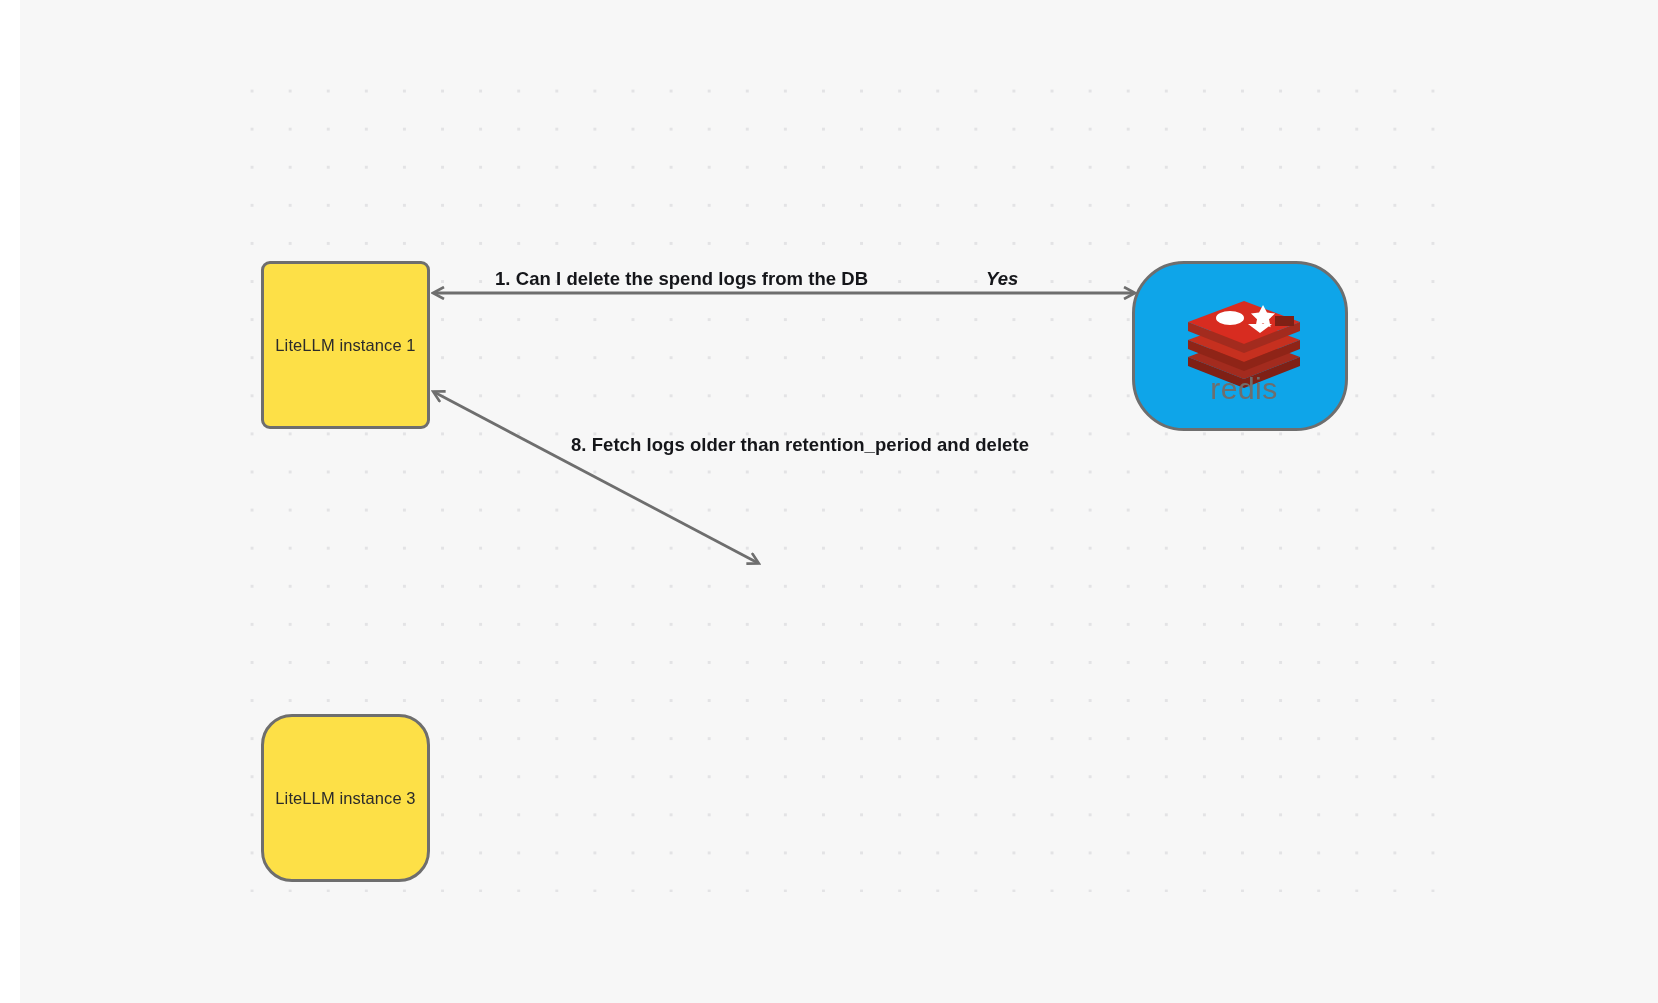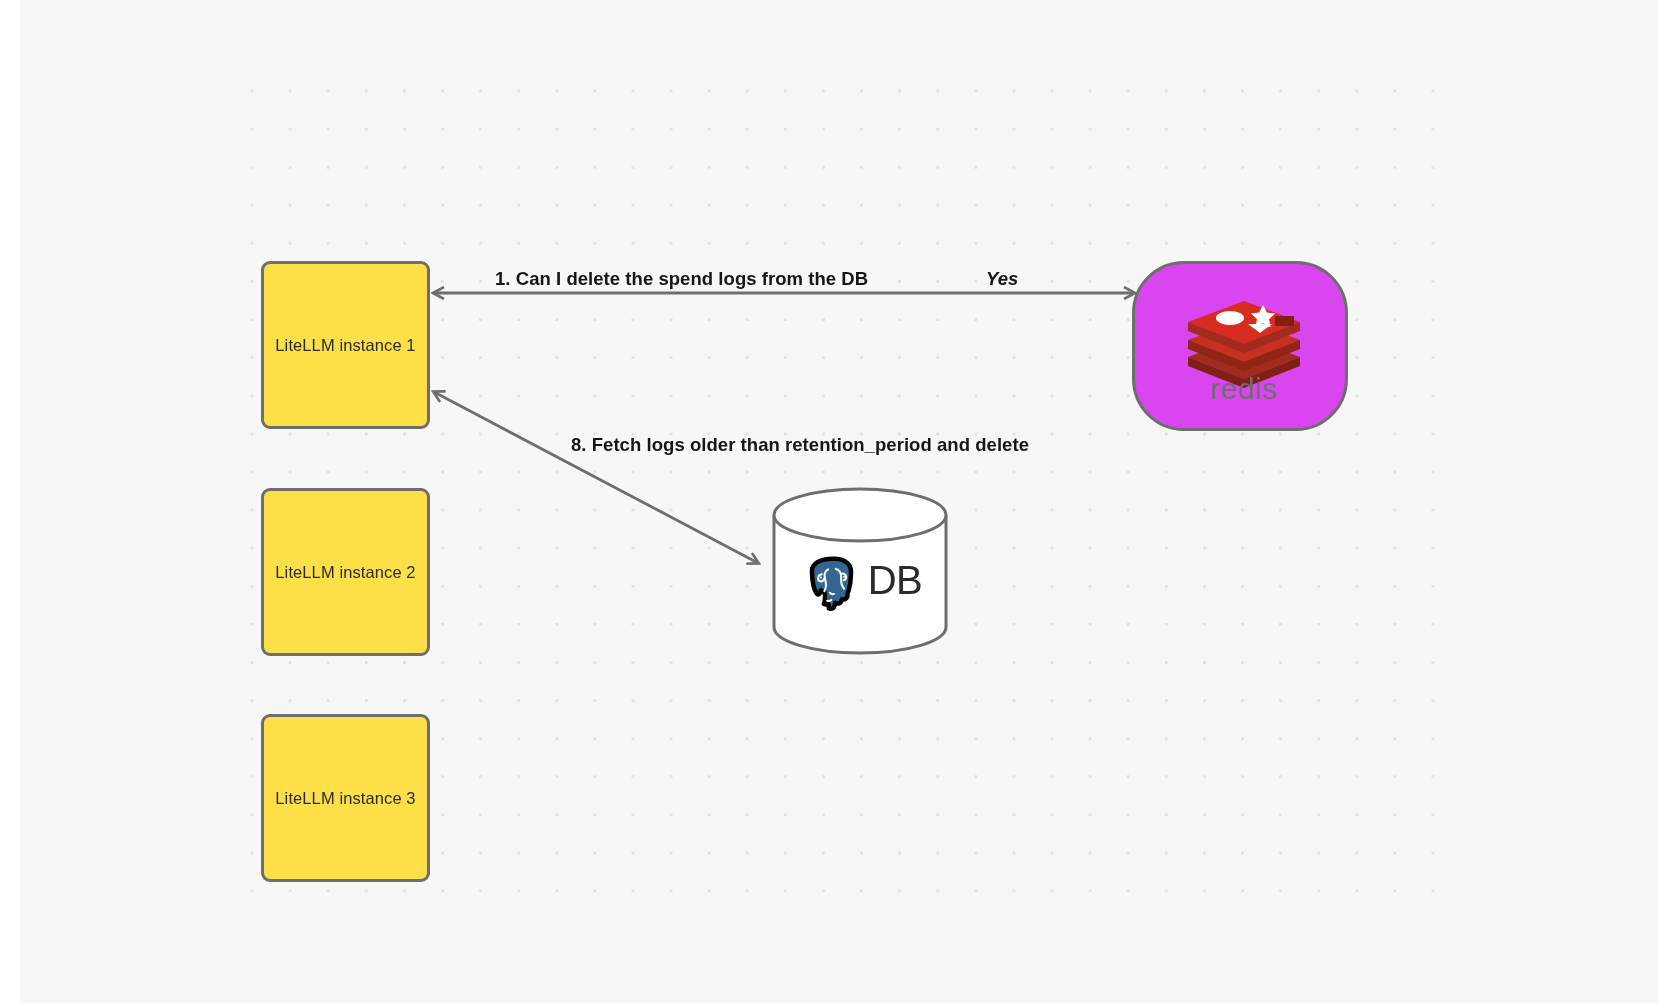--- a/index.html
+++ b/index.html
@@ -46,29 +46,29 @@
   }
   .node-label {
     font-size: 16.5px;
     color: #2b2b2b;
     letter-spacing: .1px;
     white-space: nowrap;
   }
 
   #litellm-1 { left: 241px; top: 261px;  width: 169px; height: 168px; }
   #litellm-2 { left: 241px; top: 488px;  width: 169px; height: 168px; }
-  #litellm-3 { left: 241px; top: 714px;  width: 169px; height: 168px; }
+  #litellm-3 { left: 241px; top: 714px;  width: 169px; height: 168px; border-radius: 31px; }
 
   
   #redis-node {
     position: absolute;
     left: 1112px; top: 261px;
     width: 216px; height: 170px;
     box-sizing: border-box;
-    background: #d946ef;
+    background: #0ea5e9;
     border: 3px solid #6e6e6e;
     border-radius: 52px;
     display: flex;
     align-items: center;
     justify-content: center;
     padding-left: 8px;
   }
   #redis-logo { width: 128px; height: 118px; display:block; }
 
   
@@ -140,23 +140,20 @@
   <div class="edge-label" id="edge1-label">1.  Can I delete the spend logs from the DB</div>
 
   <div class="edge-label" id="edge1-label-yes">Yes</div>
 
   <div class="edge-label" id="edge2-label">8.  Fetch logs older than retention_period and delete</div>
 
   <div class="node-box" id="litellm-1">
     <span class="node-label">LiteLLM instance 1</span>
   </div>
 
-  <div class="node-box" id="litellm-2">
-    <span class="node-label">LiteLLM instance 2</span>
-  </div>
 
   <div class="node-box" id="litellm-3">
     <span class="node-label">LiteLLM instance 3</span>
   </div>
 
   <div id="redis-node">
     <svg id="redis-logo" viewBox="0 0 128 118" xmlns="http://www.w3.org/2000/svg">
 
       <path d="M8,70 L64,49 L120,70 L64,92 Z" fill="#a32b1e"></path>
       <path d="M8,70 L8,79 L64,101 L120,79 L120,70 L64,92 Z" fill="#7f2015"></path>
@@ -169,52 +166,14 @@
 
       <ellipse cx="50" cy="31" rx="14" ry="7" fill="#ffffff"></ellipse>
       <path d="M93,22 l4.6,8.6 l9.4,1.3 l-7,6.5 l1.8,9.3 l-8.8,-4.6 l-8.8,4.6 l1.8,-9.3 l-7,-6.5 l9.4,-1.3 Z" fill="#ffffff" transform="translate(-9,-6) scale(0.86) translate(14,6)"></path>
       <path d="M68,37 L92,37 L80,46 Z" fill="#ffffff"></path>
       <path d="M95,29 L114,29 L114,39 L95,39 Z" fill="#7f2015"></path>
 
       <text x="64" y="112" text-anchor="middle" font-family="Liberation Sans, sans-serif" font-size="30" font-weight="400" fill="#6e6e6e" letter-spacing="0.5">redis</text>
     </svg>
   </div>
 
-  <div id="db-node">
-    <svg id="db-cyl" viewBox="0 0 180 168" xmlns="http://www.w3.org/2000/svg">
-      <path d="M4,28 L4,140 A86,26 0 0 0 176,140 L176,28" fill="#ffffff" stroke="#6e6e6e" stroke-width="3"></path>
-      <ellipse cx="90" cy="28" rx="86" ry="26" fill="#ffffff" stroke="#6e6e6e" stroke-width="3"></ellipse>
-    </svg>
-
-    <div id="db-content">
-      <svg id="pg-elephant" viewBox="0 0 64 64" xmlns="http://www.w3.org/2000/svg">
-        <g stroke="#000000" stroke-width="4.2" stroke-linecap="round" stroke-linejoin="round" fill="#336791">
-          <path d="M47.5,42.5 c2.6,-8.2 2.2,-12 2.4,-18 c0.2,-6.1 -4.5,-12 -14.4,-12.5
-                   c-6.2,-0.3 -12.9,0.6 -17.2,3.2 c-3.4,2 -5.2,4.9 -5.2,8.6
-                   c0,5.5 0.5,9.2 1.5,13.5 c0.6,2.6 1.6,5.4 2.8,7.2
-                   c0.9,1.3 2.1,1.5 2.9,0.4 c0.6,-0.8 1,-2.1 1.2,-3.3
-                   c0.9,0.9 2.2,1.6 3.4,1.5 c0.4,1.7 0.6,4.5 0.4,7.6
-                   c-0.1,1.7 -0.6,3 -1,3.9 c1.4,0.6 3.1,0.5 4.2,-0.5
-                   c0.5,1.3 0.6,3.1 0.5,4.6 c1.8,0.6 3.9,0.2 4.8,-1
-                   c0.7,-1 1,-2.6 1,-4.2 c1.4,0.8 3.3,0.9 4.7,0.1
-                   c1.2,-0.7 1.7,-2 1.7,-3.4 c1.7,0.4 3.5,-0.1 4.5,-1.3
-                   c0.9,-1.1 1.1,-2.6 0.8,-4 Z"></path>
-        </g>
-        <g fill="none" stroke="#ffffff" stroke-width="1.9" stroke-linecap="round" stroke-linejoin="round">
-          <path d="M28.5,22 c-2.6,1.2 -3.6,3.6 -3.4,6.4 c0.2,2.8 1.4,5.2 1.2,8.8
-                   c-0.1,2.3 -0.8,4.2 -1.5,5.3"></path>
-          <path d="M35.5,21.4 c2.6,0.9 4.6,3.1 5,6 c0.4,2.9 -0.3,5.3 0.6,8.5
-                   c0.5,1.8 1.4,3.3 2.3,4.3"></path>
-          <path d="M22.5,26.5 c-1.8,0.2 -3.3,1.5 -3.6,3.2 c-0.3,1.6 0.6,3.1 2.2,3.5
-                   c1.6,0.4 3,-0.6 3.3,-2.1"></path>
-          <path d="M41.6,25.8 c1.7,0 3.2,1.1 3.6,2.7 c0.4,1.7 -0.5,3.3 -2.1,3.8"></path>
-          <circle cx="21.6" cy="29.7" r="0.9" fill="#ffffff" stroke="none"></circle>
-          <circle cx="43.4" cy="28.9" r="0.9" fill="#ffffff" stroke="none"></circle>
-          <path d="M30,44 c0.9,1.1 2.6,1.6 4,1.1"></path>
-          <path d="M27.5,51.5 c1.3,0.5 2.9,0.2 3.8,-0.7"></path>
-        </g>
-      </svg>
-
-      <span id="db-text">DB</span>
-    </div>
-  </div>
 
 </div>
 
 </body></html>

